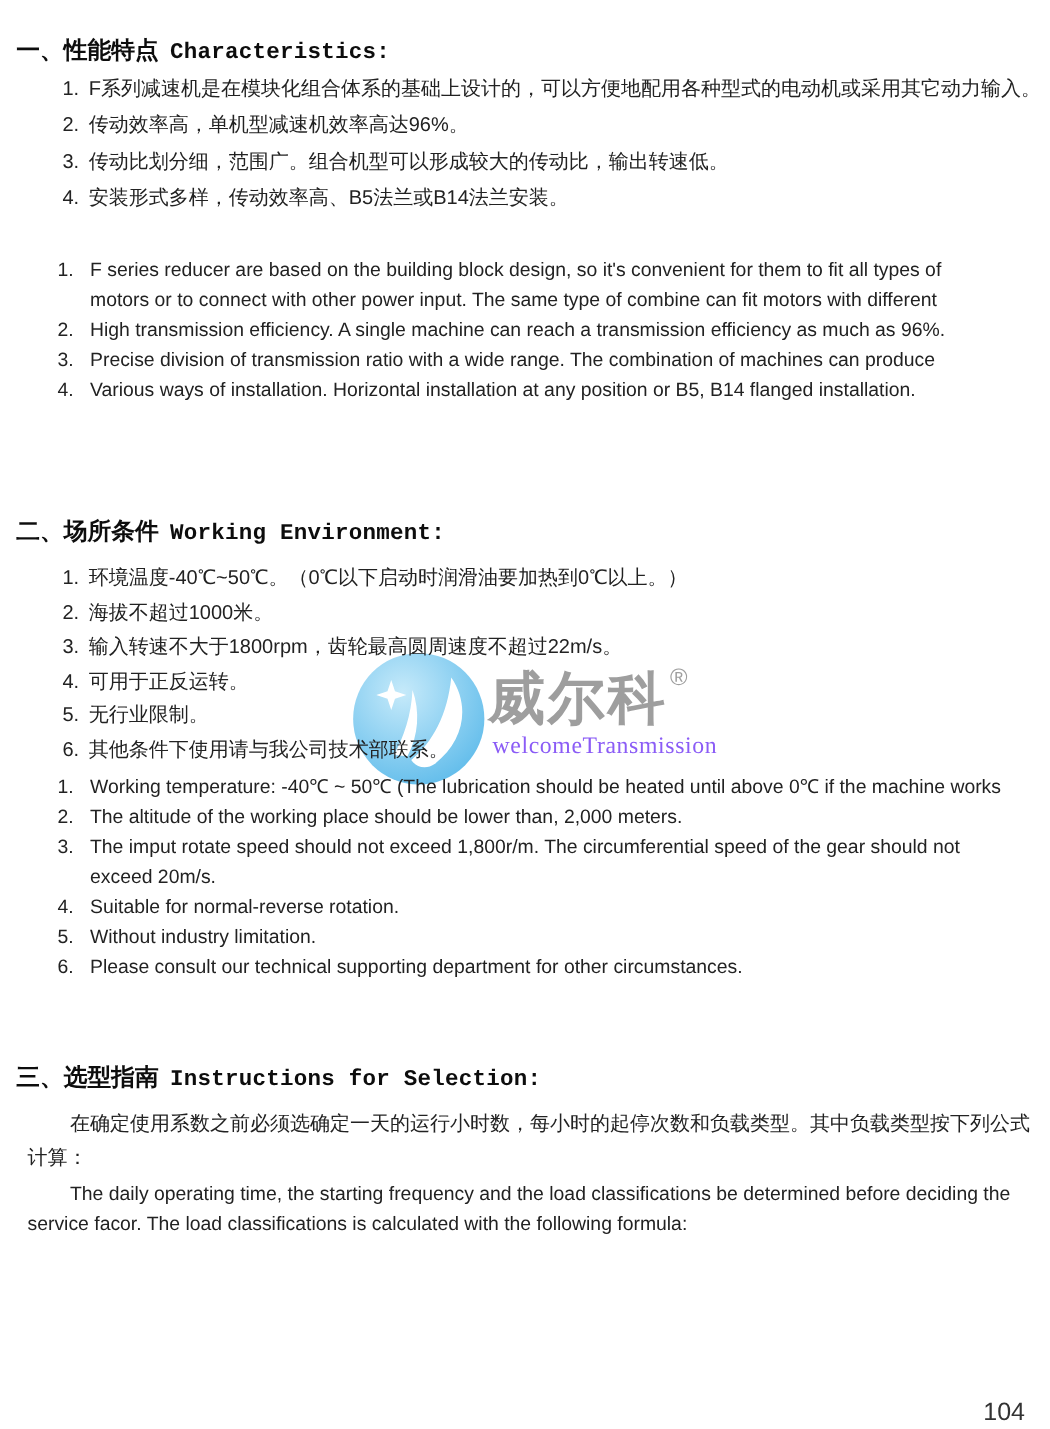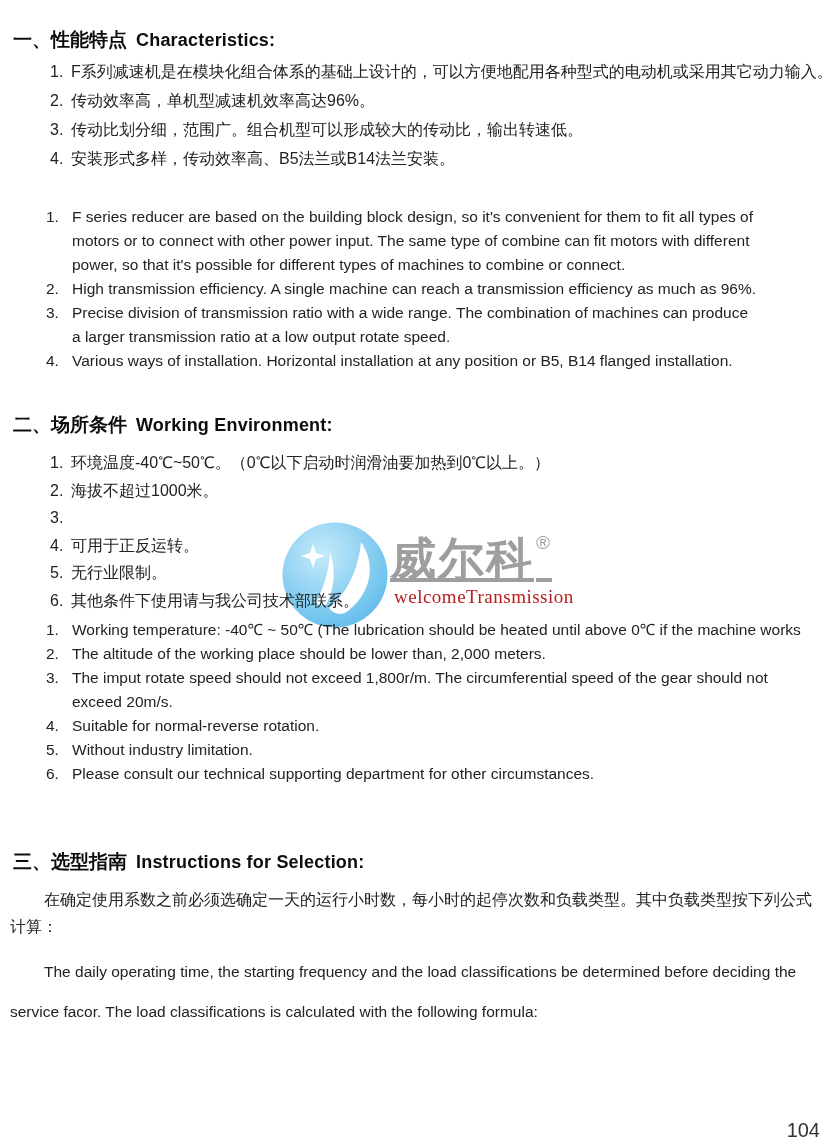--- a/index.html
+++ b/index.html
@@ -1,40 +1,40 @@
 <!DOCTYPE html>
 <html><head>
 <meta charset="utf-8">
 <style>
   html,body{margin:0;padding:0;}
   body{
     width:840px;height:1143px;position:relative;background:#ffffff;
     font-family:"Liberation Sans", sans-serif;color:#222;overflow:hidden;
   }
-  .sec-title{position:absolute;left:13px;font-weight:bold;color:#0d0d0d;font-size:19px;white-space:nowrap;z-index:2;}
+  .sec-title{position:absolute;left:13px;font-weight:bold;color:#0d0d0d;font-size:19px;white-space:nowrap;z-index:2;font-family:Liberation Mono, monospace;}
   .sec-title .en{font-size:18px;margin-left:9px;letter-spacing:0.2px;}
   .list{position:absolute;z-index:2;}
   .row{display:flex;white-space:nowrap;}
   .zh .row{font-size:16px;line-height:29px;}
   #s2-zh .row{line-height:27.5px;}
   .en-list .row{font-size:15.5px;line-height:24px;}
   .num{flex:none;display:inline-block;}
   .zh .num{width:21px;}
   .en-list .num{width:26px;}
-  .para{position:absolute;left:10px;right:12px;z-index:2;}
+  .para{position:absolute;left:22px;right:12px;z-index:2;}
   .para .row{display:block;white-space:normal;}
   #s3-zh .row{font-size:16px;line-height:27px;}
-  #s3-en .row{font-size:15.5px;line-height:24px;margin-top:16px;}
+  #s3-en .row{font-size:15.5px;line-height:24px;}
   .first-indent{padding-left:34px;}
   
   #watermark{position:absolute;left:282px;top:521px;width:260px;height:110px;z-index:1;}
   #wm-circle{position:absolute;left:0;top:1px;}
-  #wm-brand{position:absolute;left:108px;top:12px;font-size:46px;font-weight:bold;color:#9e9e9e;letter-spacing:2px;white-space:nowrap;line-height:1;text-decoration:underline;}
+  #wm-brand{position:absolute;left:108px;top:12px;font-size:46px;font-weight:bold;color:#9e9e9e;letter-spacing:2px;white-space:nowrap;line-height:1;}
   #wm-reg{font-size:19px;font-weight:normal;vertical-align:26px;color:#9e9e9e;margin-left:2px;}
-  #wm-sub{position:absolute;left:112px;top:65px;font-family:"Liberation Serif", serif;font-size:19px;color:#b91c1c;letter-spacing:0.5px;white-space:nowrap;}
+  #wm-sub{position:absolute;left:112px;top:65px;font-family:"Liberation Serif", serif;font-size:19px;color:#8b5cf6;letter-spacing:0.5px;white-space:nowrap;}
   #page-num{position:absolute;right:20px;top:1119px;font-size:20px;color:#333;z-index:2;}
 </style>
 </head>
 <body>
 
 <div class="sec-title" id="s1-title" style="top:27px">
   <span>一、性能特点</span><span class="en">Characteristics:</span>
 </div>
 
 <div class="list zh" id="s1-zh" style="top:57px;left:50px">
@@ -62,34 +62,29 @@
 <div class="list en-list" id="s1-en" style="top:205px;left:46px">
   <div class="row">
       <span class="num">1.</span>
       <span class="txt">F series reducer are based on the building block design, so it's convenient for them to fit all types of</span>
     </div>
   <div class="row">
       <span class="num"></span>
       <span class="txt">motors or to connect with other power input. The same type of combine can fit motors with different</span>
     </div>
   <div class="row">
-      <span class="num"></span>
-      <span class="txt">power, so that it's possible for different types of machines to combine or connect.</span>
-    </div>
-  <div class="row">
       <span class="num">2.</span>
       <span class="txt">High transmission efficiency. A single machine can reach  a transmission efficiency as much as 96%.</span>
     </div>
   <div class="row">
       <span class="num">3.</span>
       <span class="txt">Precise division of transmission ratio with a wide range. The combination of machines can produce</span>
     </div>
   <div class="row">
       <span class="num"></span>
-      <span class="txt">a larger transmission ratio at a low output rotate speed.</span>
     </div>
   <div class="row">
       <span class="num">4.</span>
       <span class="txt">Various ways of installation. Horizontal installation at any position or B5, B14 flanged installation.</span>
     </div>
 </div>
 
 <div class="sec-title" id="s2-title" style="top:412px">
   <span>二、场所条件</span><span class="en">Working Environment:</span>
 </div>
@@ -98,20 +93,21 @@
   <div class="row">
       <span class="num">1.</span>
       <span class="txt">环境温度-40℃~50℃。（0℃以下启动时润滑油要加热到0℃以上。）</span>
     </div>
   <div class="row">
       <span class="num">2.</span>
       <span class="txt">海拔不超过1000米。</span>
     </div>
   <div class="row">
       <span class="num">3.</span>
+      <span class="txt">输入转速不大于1800rpm，齿轮最高圆周速度不超过22m/s。</span>
     </div>
   <div class="row">
       <span class="num">4.</span>
       <span class="txt">可用于正反运转。</span>
     </div>
   <div class="row">
       <span class="num">5.</span>
       <span class="txt">无行业限制。</span>
     </div>
   <div class="row">

